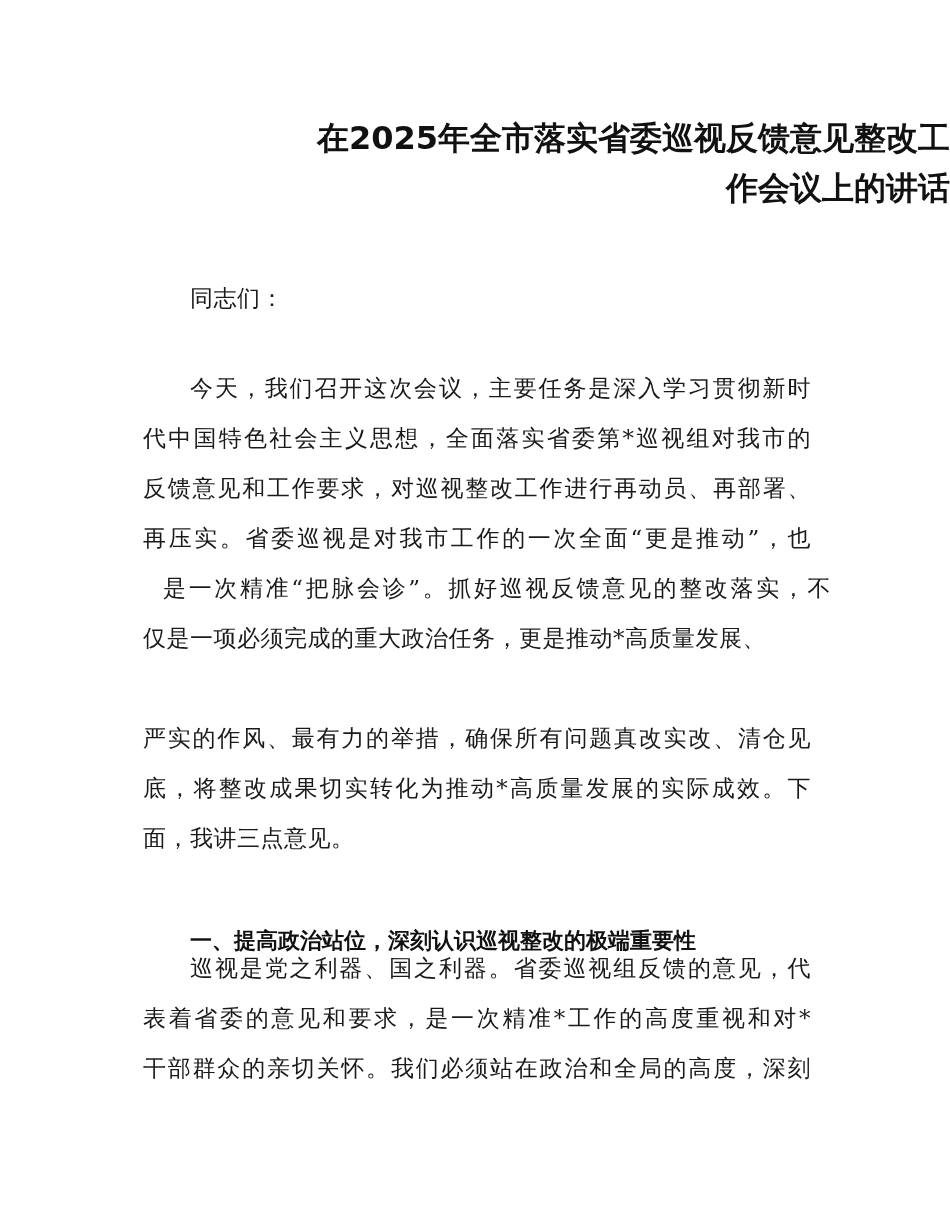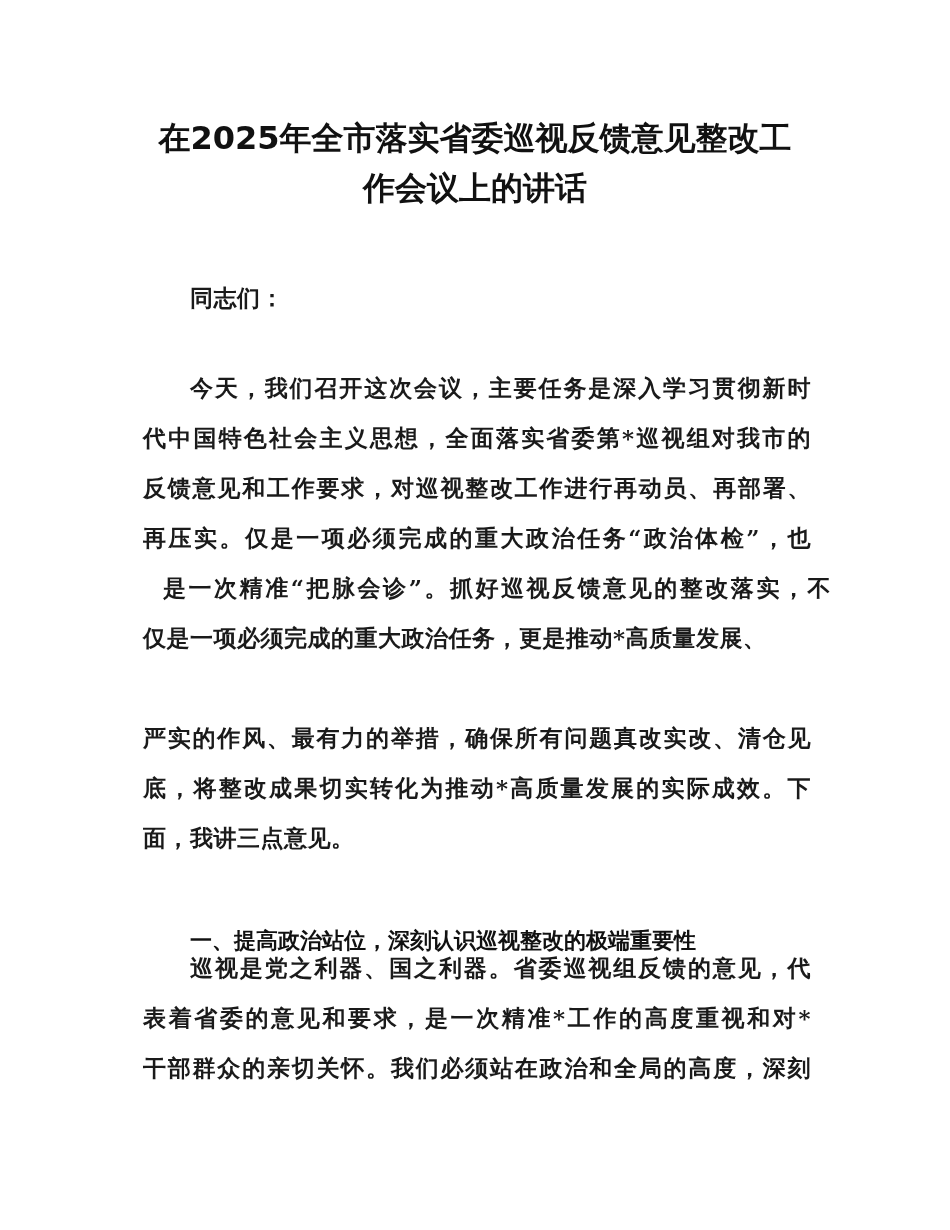--- a/index.html
+++ b/index.html
@@ -18,41 +18,40 @@
       position: absolute;
       left: 0; top: 0;
       width: 950px;
       height: 1230px;
       background: #ffffff;
     }
     .title-line {
       position: absolute;
       left: 0;
       width: 950px;
-      text-align: center;
+      text-align: right;
       font-family: "DejaVu Sans", "Liberation Sans", sans-serif;
       font-weight: bold;
       font-size: 32px;
       line-height: 40px;
       color: #111111;
       white-space: nowrap;
     }
     .line {
       position: absolute;
       left: 143px;
       width: 668px;
       font-family: "DejaVu Serif", "Liberation Serif", serif;
       font-size: 23px;
       line-height: 30px;
       color: #1a1a1a;
       white-space: nowrap;
       text-align: justify;
       text-align-last: justify;
       letter-spacing: 0.5px;
-      font-weight: bold;
     }
     .line.indent {
       left: 190px;
       width: 621px;
     }
     .line.last {
       text-align-last: left;
     }
     .heading {
       position: absolute;
@@ -72,21 +71,21 @@
 <div class="page">
 
   <div class="title-line" style="top:118px;">在2025年全市落实省委巡视反馈意见整改工</div>
   <div class="title-line" style="top:168px;">作会议上的讲话</div>
 
   <div class="line indent last" style="top:283px;">同志们：</div>
 
   <div class="line indent" style="top:373px;">今天，我们召开这次会议，主要任务是深入学习贯彻新时</div>
   <div class="line" style="top:423px;">代中国特色社会主义思想，全面落实省委第*巡视组对我市的</div>
   <div class="line" style="top:473px;">反馈意见和工作要求，对巡视整改工作进行再动员、再部署、</div>
-  <div class="line" style="top:523px;">再压实。仅是一项必须完成的重大政治任务“政治体检”，也</div>
+  <div class="line" style="top:523px;">再压实。省委巡视是对我市工作的一次全面“更是推动”，也</div>
   <div class="line" style="top:573px;margin-left:20px;">是一次精准“把脉会诊”。抓好巡视反馈意见的整改落实，不</div>
   <div class="line last" style="top:623px;">仅是一项必须完成的重大政治任务，更是推动*高质量发展、</div>
   <div class="line" style="top:773px;">底，将整改成果切实转化为推动*高质量发展的实际成效。下</div>
   <div class="line" style="top:723px;">严实的作风、最有力的举措，确保所有问题真改实改、清仓见</div>
   <div class="line last" style="top:823px;">面，我讲三点意见。</div>
 
   <div class="heading" style="top:885px;">一、提高政治站位，深刻认识巡视整改的极端重要性</div>
 
   <div class="line indent" style="top:953px;">巡视是党之利器、国之利器。省委巡视组反馈的意见，代</div>
   <div class="line" style="top:1003px;">表着省委的意见和要求，是一次精准*工作的高度重视和对*</div>

